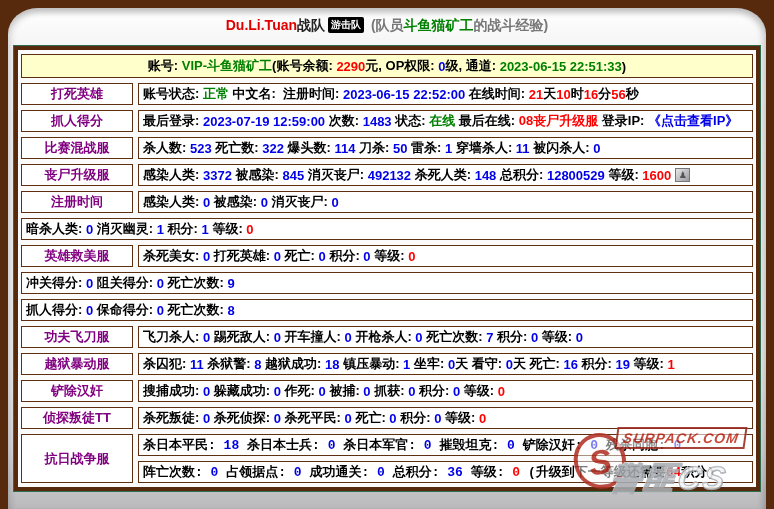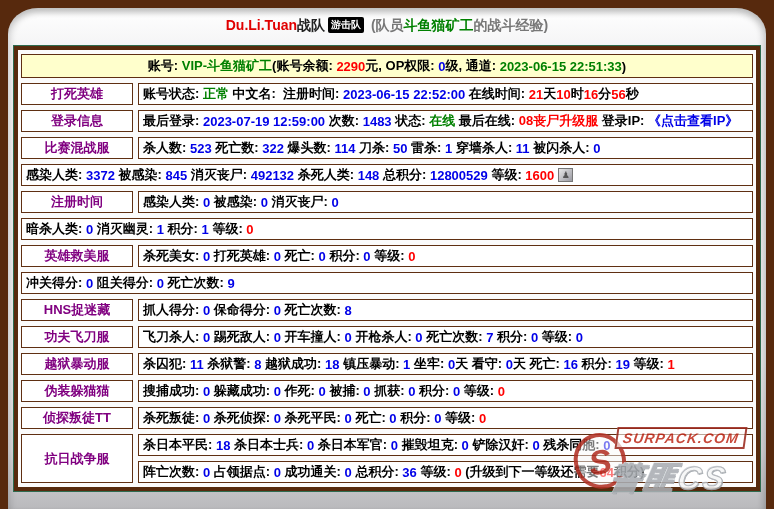--- a/index.html
+++ b/index.html
@@ -46,21 +46,21 @@
   .label-cell {
     width:112px; flex:0 0 112px; border:1px solid #5f2f12; background:#fff;
     display:flex; align-items:center; justify-content:center;
     color:#800080; font-size:13px; margin-right:5px;
   }
   .content-cell {
     flex:1; border:1px solid #5f2f12; background:#fff;
     display:flex; align-items:center; padding-left:4px;
     font-size:13px; height:22px; white-space:pre; overflow:hidden;
   }
-  .content-col { flex:1; display:flex; flex-direction:column; }
+  .content-col { flex:1; display:flex; flex-direction:column;font-family:Liberation Mono, monospace; }
   .content-col .content-cell { flex:0 0 22px; }
   .content-col .content-cell:first-child { margin-bottom:5px; }
   .rank-icon {
     display:inline-block; width:15px; height:14px; margin-left:4px;
     background:linear-gradient(135deg,#e8e8e8,#9a9aa2);
     border:1px solid #777; font-size:9px; line-height:13px; text-align:center;
     color:#555;
   }
   .watermark {
     position:absolute; right:-2px; bottom:-4px; width:196px; height:92px;
@@ -97,58 +97,58 @@
   </div>
 
   <div class="statsbox">
     <div class="hdr-row" id="hdr-row"><span style="color: rgb(0, 0, 0);">账号: </span><span style="color: rgb(0, 128, 0);">VIP-斗鱼猫矿工</span><span style="color: rgb(0, 0, 0);">(账号余额: </span><span style="color: rgb(255, 0, 0);">2290</span><span style="color: rgb(0, 0, 0);">元, OP权限: </span><span style="color: rgb(0, 0, 232);">0</span><span style="color: rgb(0, 0, 0);">级, 通道: </span><span style="color: rgb(0, 128, 0);">2023-06-15 22:51:33</span><span style="color: rgb(0, 0, 0);">)</span></div>
     <div id="rows-container">
         <div class="row">
           <div class="label-cell">打死英雄</div>
           <div class="content-cell"><span style="color: rgb(0, 0, 0);">账号状态: </span><span style="color: rgb(0, 128, 0);">正常</span><span style="color: rgb(0, 0, 0);"> 中文名:  注册时间: </span><span style="color: rgb(0, 0, 232);">2023-06-15 22:52:00</span><span style="color: rgb(0, 0, 0);"> 在线时间: </span><span style="color: rgb(255, 0, 0);">21</span><span style="color: rgb(0, 0, 0);">天</span><span style="color: rgb(255, 0, 0);">10</span><span style="color: rgb(0, 0, 0);">时</span><span style="color: rgb(255, 0, 0);">16</span><span style="color: rgb(0, 0, 0);">分</span><span style="color: rgb(255, 0, 0);">56</span><span style="color: rgb(0, 0, 0);">秒</span></div>
         </div>
         <div class="row">
-          <div class="label-cell">登录信息</div>
+          <div class="label-cell">抓人得分</div>
           <div class="content-cell"><span style="color: rgb(0, 0, 0);">最后登录: </span><span style="color: rgb(0, 0, 232);">2023-07-19 12:59:00</span><span style="color: rgb(0, 0, 0);"> 次数: </span><span style="color: rgb(0, 0, 232);">1483</span><span style="color: rgb(0, 0, 0);"> 状态: </span><span style="color: rgb(0, 128, 0);">在线</span><span style="color: rgb(0, 0, 0);"> 最后在线: </span><span style="color: rgb(255, 0, 0);">08丧尸升级服</span><span style="color: rgb(0, 0, 0);"> 登录IP: </span><span style="color: rgb(0, 0, 232); cursor: pointer;">《点击查看IP》</span></div>
         </div>
         <div class="row">
           <div class="label-cell">比赛混战服</div>
           <div class="content-cell"><span style="color: rgb(0, 0, 0);">杀人数: </span><span style="color: rgb(0, 0, 232);">523</span><span style="color: rgb(0, 0, 0);"> 死亡数: </span><span style="color: rgb(0, 0, 232);">322</span><span style="color: rgb(0, 0, 0);"> 爆头数: </span><span style="color: rgb(0, 0, 232);">114</span><span style="color: rgb(0, 0, 0);"> 刀杀: </span><span style="color: rgb(0, 0, 232);">50</span><span style="color: rgb(0, 0, 0);"> 雷杀: </span><span style="color: rgb(0, 0, 232);">1</span><span style="color: rgb(0, 0, 0);"> 穿墙杀人: </span><span style="color: rgb(0, 0, 232);">11</span><span style="color: rgb(0, 0, 0);"> 被闪杀人: </span><span style="color: rgb(0, 0, 232);">0</span></div>
         </div>
         <div class="row">
+          <div class="label-cell">丧尸升级服</div>
           <div class="content-cell"><span style="color: rgb(0, 0, 0);">感染人类: </span><span style="color: rgb(0, 0, 232);">3372</span><span style="color: rgb(0, 0, 0);"> 被感染: </span><span style="color: rgb(0, 0, 232);">845</span><span style="color: rgb(0, 0, 0);"> 消灭丧尸: </span><span style="color: rgb(0, 0, 232);">492132</span><span style="color: rgb(0, 0, 0);"> 杀死人类: </span><span style="color: rgb(0, 0, 232);">148</span><span style="color: rgb(0, 0, 0);"> 总积分: </span><span style="color: rgb(0, 0, 232);">12800529</span><span style="color: rgb(0, 0, 0);"> 等级: </span><span style="color: rgb(255, 0, 0);">1600</span><span class="rank-icon">♟</span></div>
         </div>
         <div class="row">
           <div class="label-cell">注册时间</div>
           <div class="content-cell"><span style="color: rgb(0, 0, 0);">感染人类: </span><span style="color: rgb(0, 0, 232);">0</span><span style="color: rgb(0, 0, 0);"> 被感染: </span><span style="color: rgb(0, 0, 232);">0</span><span style="color: rgb(0, 0, 0);"> 消灭丧尸: </span><span style="color: rgb(0, 0, 232);">0</span></div>
         </div>
         <div class="row">
           <div class="content-cell"><span style="color: rgb(0, 0, 0);">暗杀人类: </span><span style="color: rgb(0, 0, 232);">0</span><span style="color: rgb(0, 0, 0);"> 消灭幽灵: </span><span style="color: rgb(0, 0, 232);">1</span><span style="color: rgb(0, 0, 0);"> 积分: </span><span style="color: rgb(0, 0, 232);">1</span><span style="color: rgb(0, 0, 0);"> 等级: </span><span style="color: rgb(255, 0, 0);">0</span></div>
         </div>
         <div class="row">
           <div class="label-cell">英雄救美服</div>
           <div class="content-cell"><span style="color: rgb(0, 0, 0);">杀死美女: </span><span style="color: rgb(0, 0, 232);">0</span><span style="color: rgb(0, 0, 0);"> 打死英雄: </span><span style="color: rgb(0, 0, 232);">0</span><span style="color: rgb(0, 0, 0);"> 死亡: </span><span style="color: rgb(0, 0, 232);">0</span><span style="color: rgb(0, 0, 0);"> 积分: </span><span style="color: rgb(0, 0, 232);">0</span><span style="color: rgb(0, 0, 0);"> 等级: </span><span style="color: rgb(255, 0, 0);">0</span></div>
         </div>
         <div class="row">
           <div class="content-cell"><span style="color: rgb(0, 0, 0);">冲关得分: </span><span style="color: rgb(0, 0, 232);">0</span><span style="color: rgb(0, 0, 0);"> 阻关得分: </span><span style="color: rgb(0, 0, 232);">0</span><span style="color: rgb(0, 0, 0);"> 死亡次数: </span><span style="color: rgb(0, 0, 232);">9</span></div>
         </div>
         <div class="row">
-          <div class="label-cell">HNS捉迷藏</div>
           <div class="content-cell"><span style="color: rgb(0, 0, 0);">抓人得分: </span><span style="color: rgb(0, 0, 232);">0</span><span style="color: rgb(0, 0, 0);"> 保命得分: </span><span style="color: rgb(0, 0, 232);">0</span><span style="color: rgb(0, 0, 0);"> 死亡次数: </span><span style="color: rgb(0, 0, 232);">8</span></div>
         </div>
         <div class="row">
           <div class="label-cell">功夫飞刀服</div>
           <div class="content-cell"><span style="color: rgb(0, 0, 0);">飞刀杀人: </span><span style="color: rgb(0, 0, 232);">0</span><span style="color: rgb(0, 0, 0);"> 踢死敌人: </span><span style="color: rgb(0, 0, 232);">0</span><span style="color: rgb(0, 0, 0);"> 开车撞人: </span><span style="color: rgb(0, 0, 232);">0</span><span style="color: rgb(0, 0, 0);"> 开枪杀人: </span><span style="color: rgb(0, 0, 232);">0</span><span style="color: rgb(0, 0, 0);"> 死亡次数: </span><span style="color: rgb(0, 0, 232);">7</span><span style="color: rgb(0, 0, 0);"> 积分: </span><span style="color: rgb(0, 0, 232);">0</span><span style="color: rgb(0, 0, 0);"> 等级: </span><span style="color: rgb(0, 0, 232);">0</span></div>
         </div>
         <div class="row">
           <div class="label-cell">越狱暴动服</div>
           <div class="content-cell"><span style="color: rgb(0, 0, 0);">杀囚犯: </span><span style="color: rgb(0, 0, 232);">11</span><span style="color: rgb(0, 0, 0);"> 杀狱警: </span><span style="color: rgb(0, 0, 232);">8</span><span style="color: rgb(0, 0, 0);"> 越狱成功: </span><span style="color: rgb(0, 0, 232);">18</span><span style="color: rgb(0, 0, 0);"> 镇压暴动: </span><span style="color: rgb(0, 0, 232);">1</span><span style="color: rgb(0, 0, 0);"> 坐牢: </span><span style="color: rgb(0, 0, 232);">0</span><span style="color: rgb(0, 0, 0);">天 看守: </span><span style="color: rgb(0, 0, 232);">0</span><span style="color: rgb(0, 0, 0);">天 死亡: </span><span style="color: rgb(0, 0, 232);">16</span><span style="color: rgb(0, 0, 0);"> 积分: </span><span style="color: rgb(0, 0, 232);">19</span><span style="color: rgb(0, 0, 0);"> 等级: </span><span style="color: rgb(255, 0, 0);">1</span></div>
         </div>
         <div class="row">
-          <div class="label-cell">伪装躲猫猫</div>
+          <div class="label-cell">铲除汉奸</div>
           <div class="content-cell"><span style="color: rgb(0, 0, 0);">搜捕成功: </span><span style="color: rgb(0, 0, 232);">0</span><span style="color: rgb(0, 0, 0);"> 躲藏成功: </span><span style="color: rgb(0, 0, 232);">0</span><span style="color: rgb(0, 0, 0);"> 作死: </span><span style="color: rgb(0, 0, 232);">0</span><span style="color: rgb(0, 0, 0);"> 被捕: </span><span style="color: rgb(0, 0, 232);">0</span><span style="color: rgb(0, 0, 0);"> 抓获: </span><span style="color: rgb(0, 0, 232);">0</span><span style="color: rgb(0, 0, 0);"> 积分: </span><span style="color: rgb(0, 0, 232);">0</span><span style="color: rgb(0, 0, 0);"> 等级: </span><span style="color: rgb(255, 0, 0);">0</span></div>
         </div>
         <div class="row">
           <div class="label-cell">侦探叛徒TT</div>
           <div class="content-cell"><span style="color: rgb(0, 0, 0);">杀死叛徒: </span><span style="color: rgb(0, 0, 232);">0</span><span style="color: rgb(0, 0, 0);"> 杀死侦探: </span><span style="color: rgb(0, 0, 232);">0</span><span style="color: rgb(0, 0, 0);"> 杀死平民: </span><span style="color: rgb(0, 0, 232);">0</span><span style="color: rgb(0, 0, 0);"> 死亡: </span><span style="color: rgb(0, 0, 232);">0</span><span style="color: rgb(0, 0, 0);"> 积分: </span><span style="color: rgb(0, 0, 232);">0</span><span style="color: rgb(0, 0, 0);"> 等级: </span><span style="color: rgb(255, 0, 0);">0</span></div>
         </div>
         <div class="row">
           <div class="label-cell">抗日战争服</div>
           <div class="content-col">
             <div class="content-cell"><span style="color: rgb(0, 0, 0);">杀日本平民: </span><span style="color: rgb(0, 0, 232);">18</span><span style="color: rgb(0, 0, 0);"> 杀日本士兵: </span><span style="color: rgb(0, 0, 232);">0</span><span style="color: rgb(0, 0, 0);"> 杀日本军官: </span><span style="color: rgb(0, 0, 232);">0</span><span style="color: rgb(0, 0, 0);"> 摧毁坦克: </span><span style="color: rgb(0, 0, 232);">0</span><span style="color: rgb(0, 0, 0);"> 铲除汉奸: </span><span style="color: rgb(0, 0, 232);">0</span><span style="color: rgb(0, 0, 0);"> 残杀同胞: </span><span style="color: rgb(0, 0, 232);">0</span></div>

